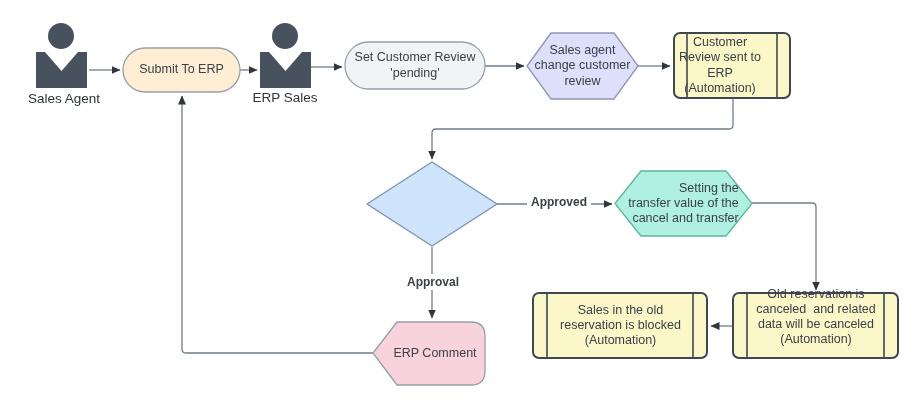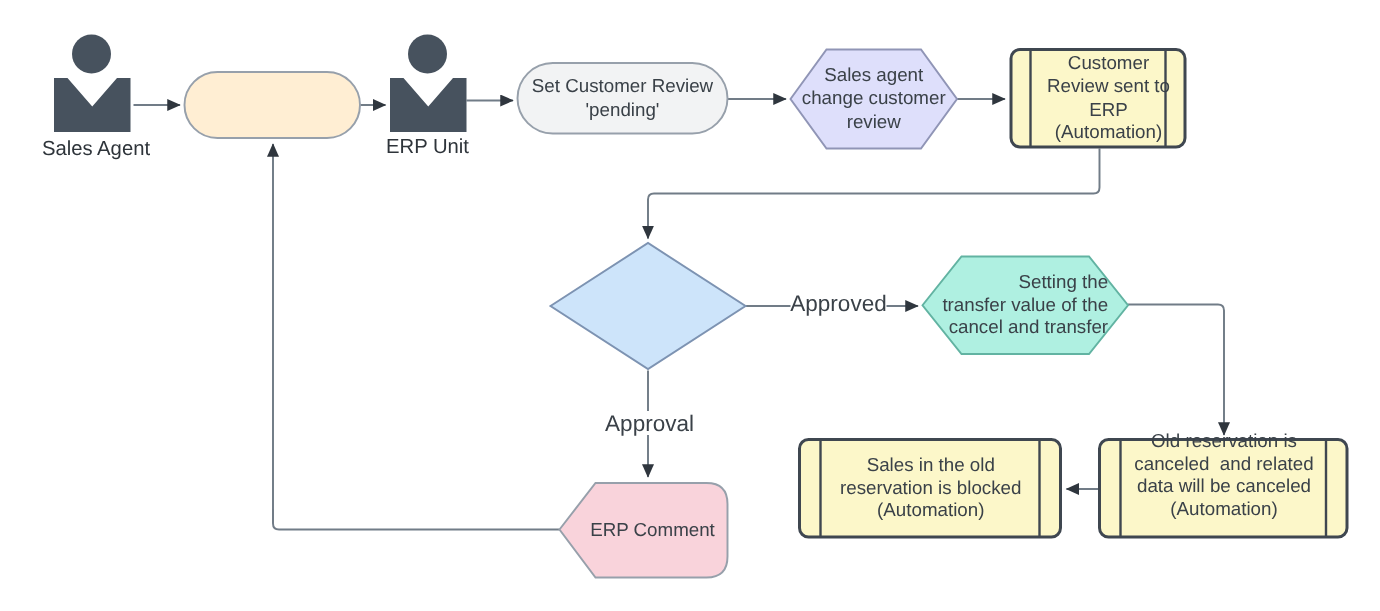--- a/index.html
+++ b/index.html
@@ -2,21 +2,21 @@
 <html><head>
 <meta charset="utf-8">
 <style>
   html,body{margin:0;padding:0;background:#ffffff;font-family:"Liberation Sans",sans-serif;}
   #canvas{position:relative;width:920px;height:407px;background:#ffffff;overflow:hidden;}
   #edges-svg{position:absolute;left:0;top:0;}
   .lbl{position:absolute;display:flex;align-items:center;justify-content:center;
        text-align:center;color:#3a4148;white-space:pre;pointer-events:none;}
   .node-label{font-size:12.5px;line-height:1.22;}
   .actor-label{font-size:13.5px;color:#2e343a;}
-  .edge-label{font-size:15px;font-weight:normal;background:#ffffff;color:#3a4148;
+  .edge-label{font-size:12px;font-weight:bold;background:#ffffff;color:#3a4148;
               line-height:1;padding:1px 2px;}
 </style>
 </head>
 <body>
 
 <div id="canvas">
 
   <svg id="edges-svg" width="920" height="407" viewBox="0 0 920 407">
     <defs>
       <marker id="arw" markerWidth="11" markerHeight="9" refX="8.5" refY="4" orient="auto" markerUnits="userSpaceOnUse">
@@ -72,28 +72,29 @@
     <g>
       <rect x="533" y="293" width="174" height="65" rx="6" stroke="#3f4750" stroke-width="2" fill="#fcf7c9"></rect>
       <line x1="547" y1="293" x2="547" y2="358" stroke="#3f4750" stroke-width="1.6"></line>
       <line x1="693" y1="293" x2="693" y2="358" stroke="#3f4750" stroke-width="1.6"></line>
     </g>
 
     <path d="M373,353 L397,322 L471,322 Q485,322 485,336 L485,371 Q485,385 471,385 L397,385 Z" stroke="#97a0ab" stroke-width="1.3" fill="#f9d3db"></path>
   </svg>
 
   <div class="lbl actor-label" style="left:14px;top:90px;width:100px;height:16px;">Sales Agent</div>
-  <div class="lbl actor-label" style="left:240px;top:89px;width:90px;height:16px;">ERP Unit</div>
+  <div class="lbl actor-label" style="left:240px;top:89px;width:90px;height:16px;">ERP Sales</div>
 
+  <div class="lbl node-label" style="left:123px;top:48px;width:117px;height:44px;">Submit To ERP</div>
   <div class="lbl node-label" style="left:345px;top:42px;width:140px;height:47px;">Set Customer Review
 'pending'</div>
   <div class="lbl node-label" style="left:527px;top:33px;width:111px;height:66px;">Sales agent
 change customer
 review</div>
-  <div class="lbl node-label" style="left:688px;top:34px;width:64px;height:63px;padding-left:19px;">Customer
+  <div class="lbl node-label" style="left:688px;top:34px;width:64px;height:63px;">Customer
 Review sent to
 ERP
 (Automation)</div>
   <div class="lbl node-label" style="left:615px;top:171px;width:137px;height:65px;text-align:right;">Setting the
 transfer value of the
 cancel and transfer</div>
   <div class="lbl node-label" style="left:748px;top:294px;width:136px;height:46px;">Old reservation is
 canceled  and related
 data will be canceled
 (Automation)</div>

